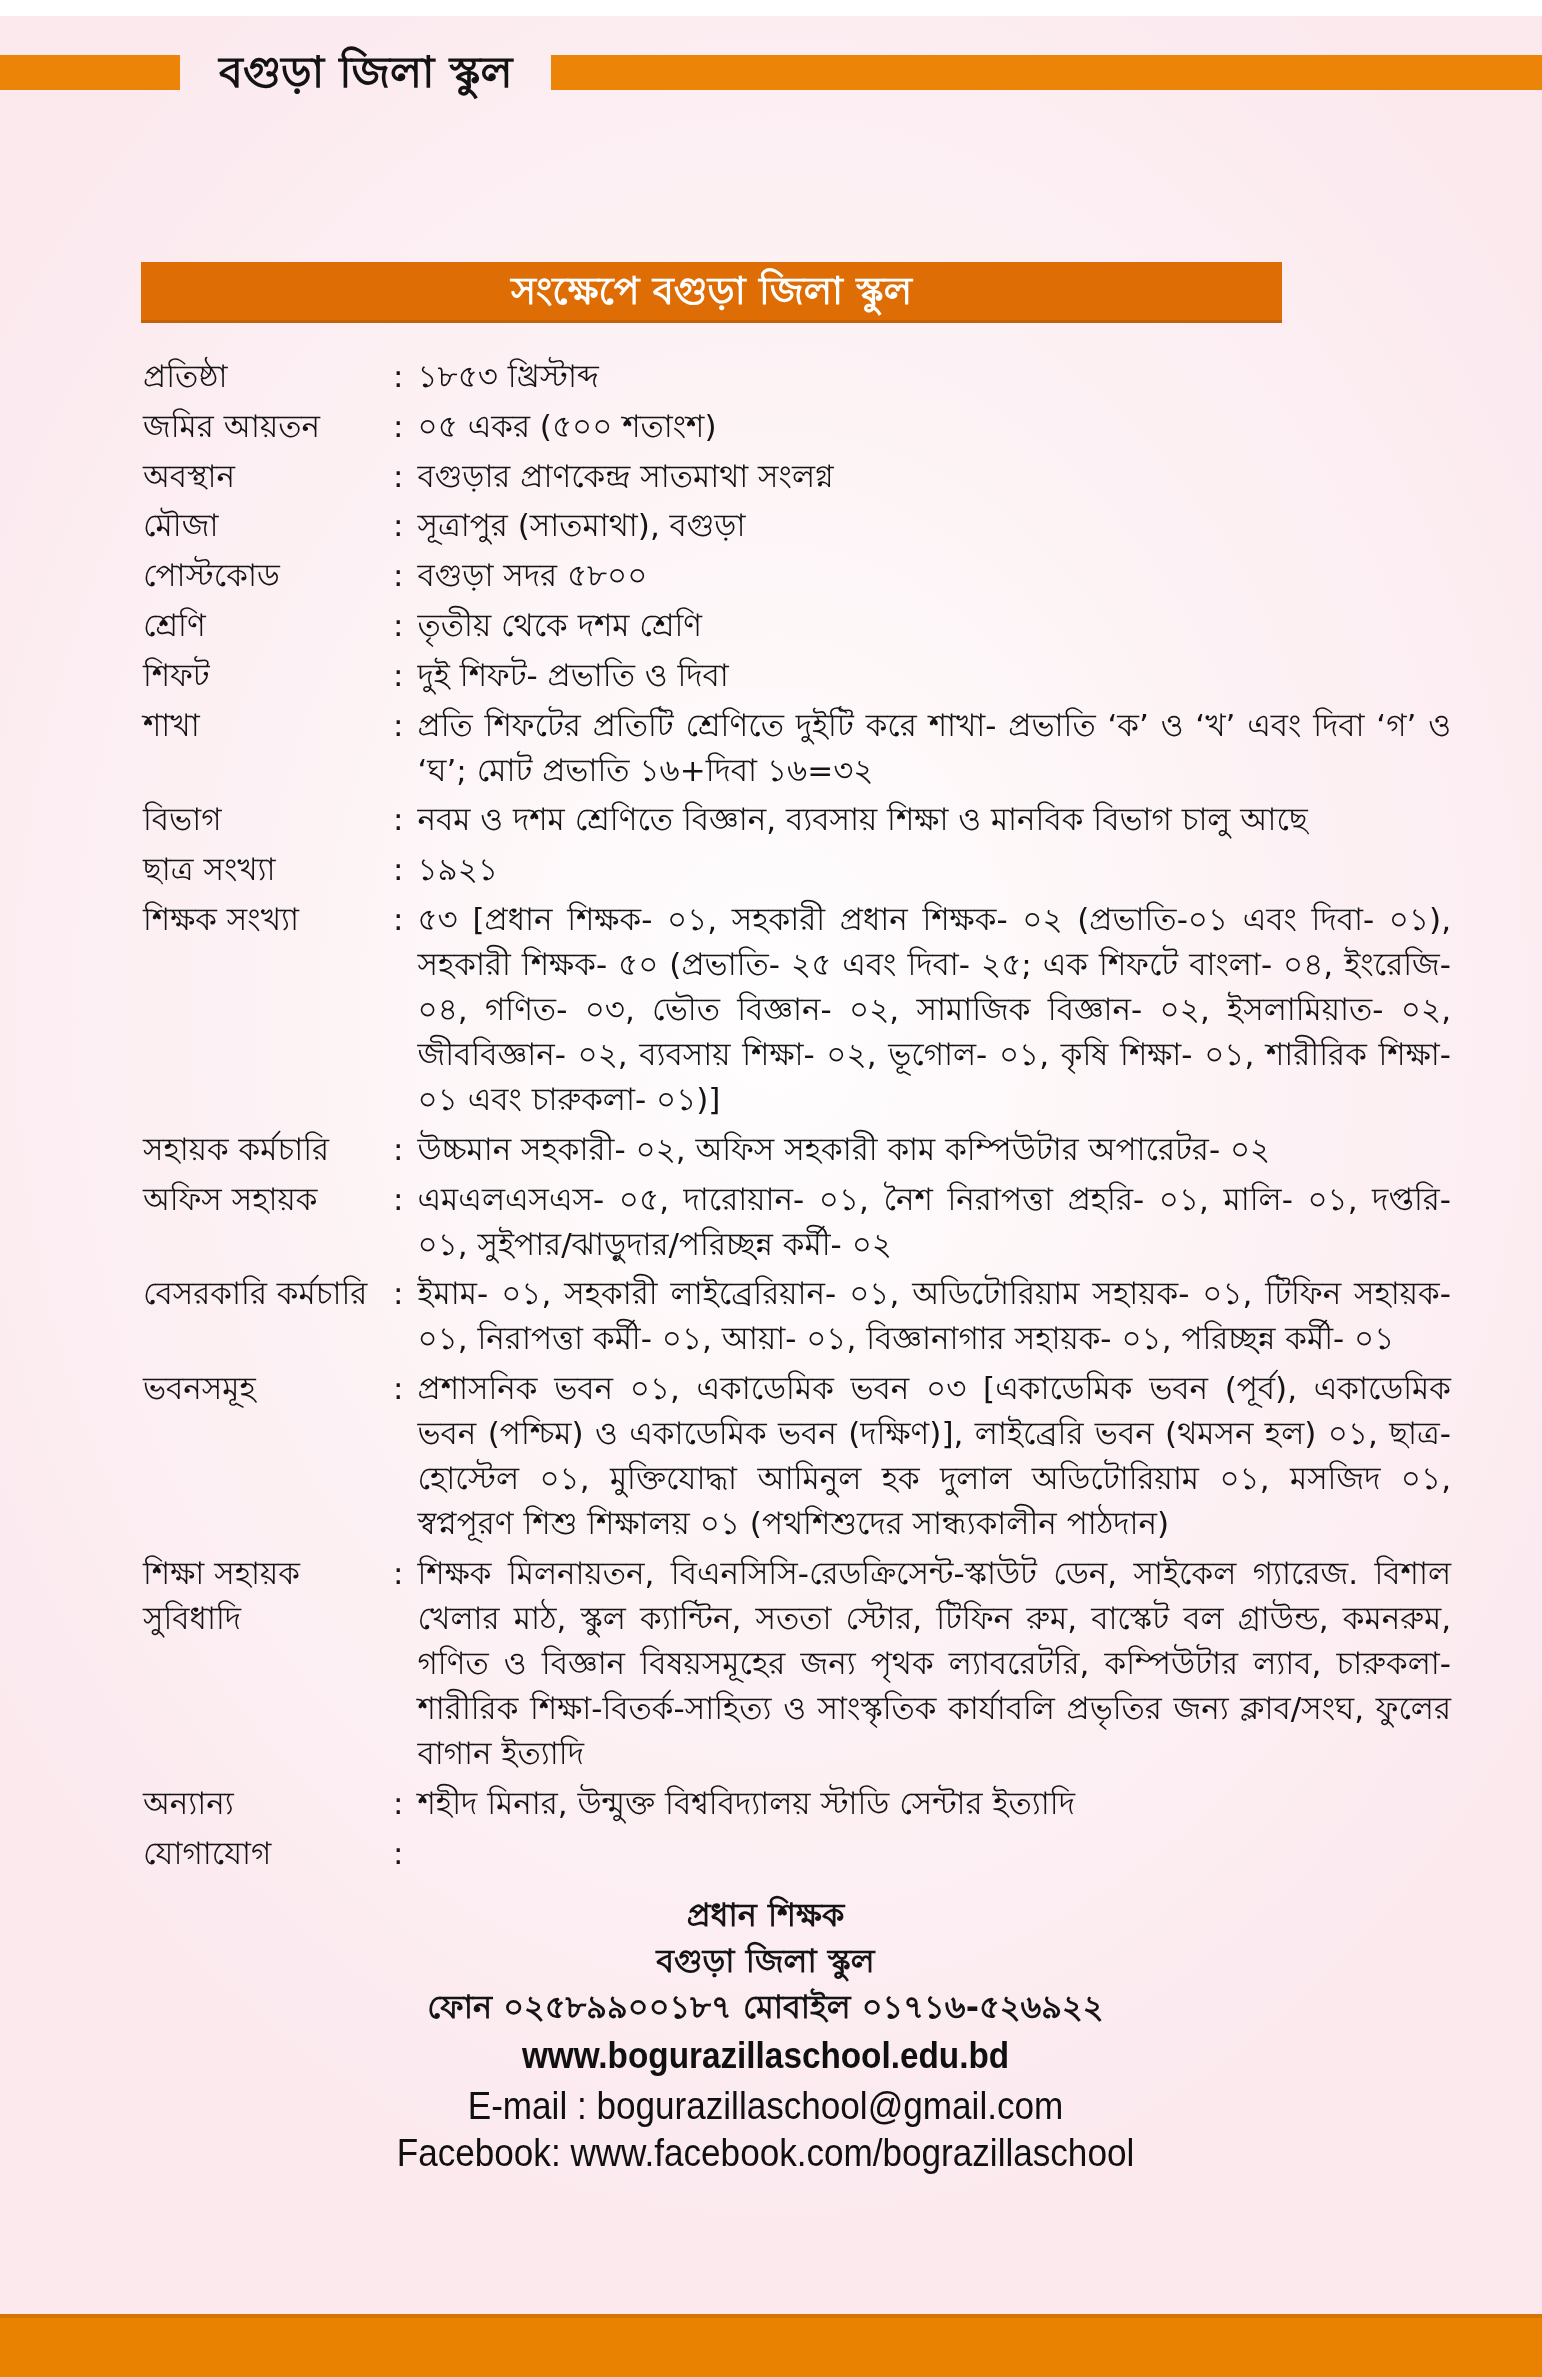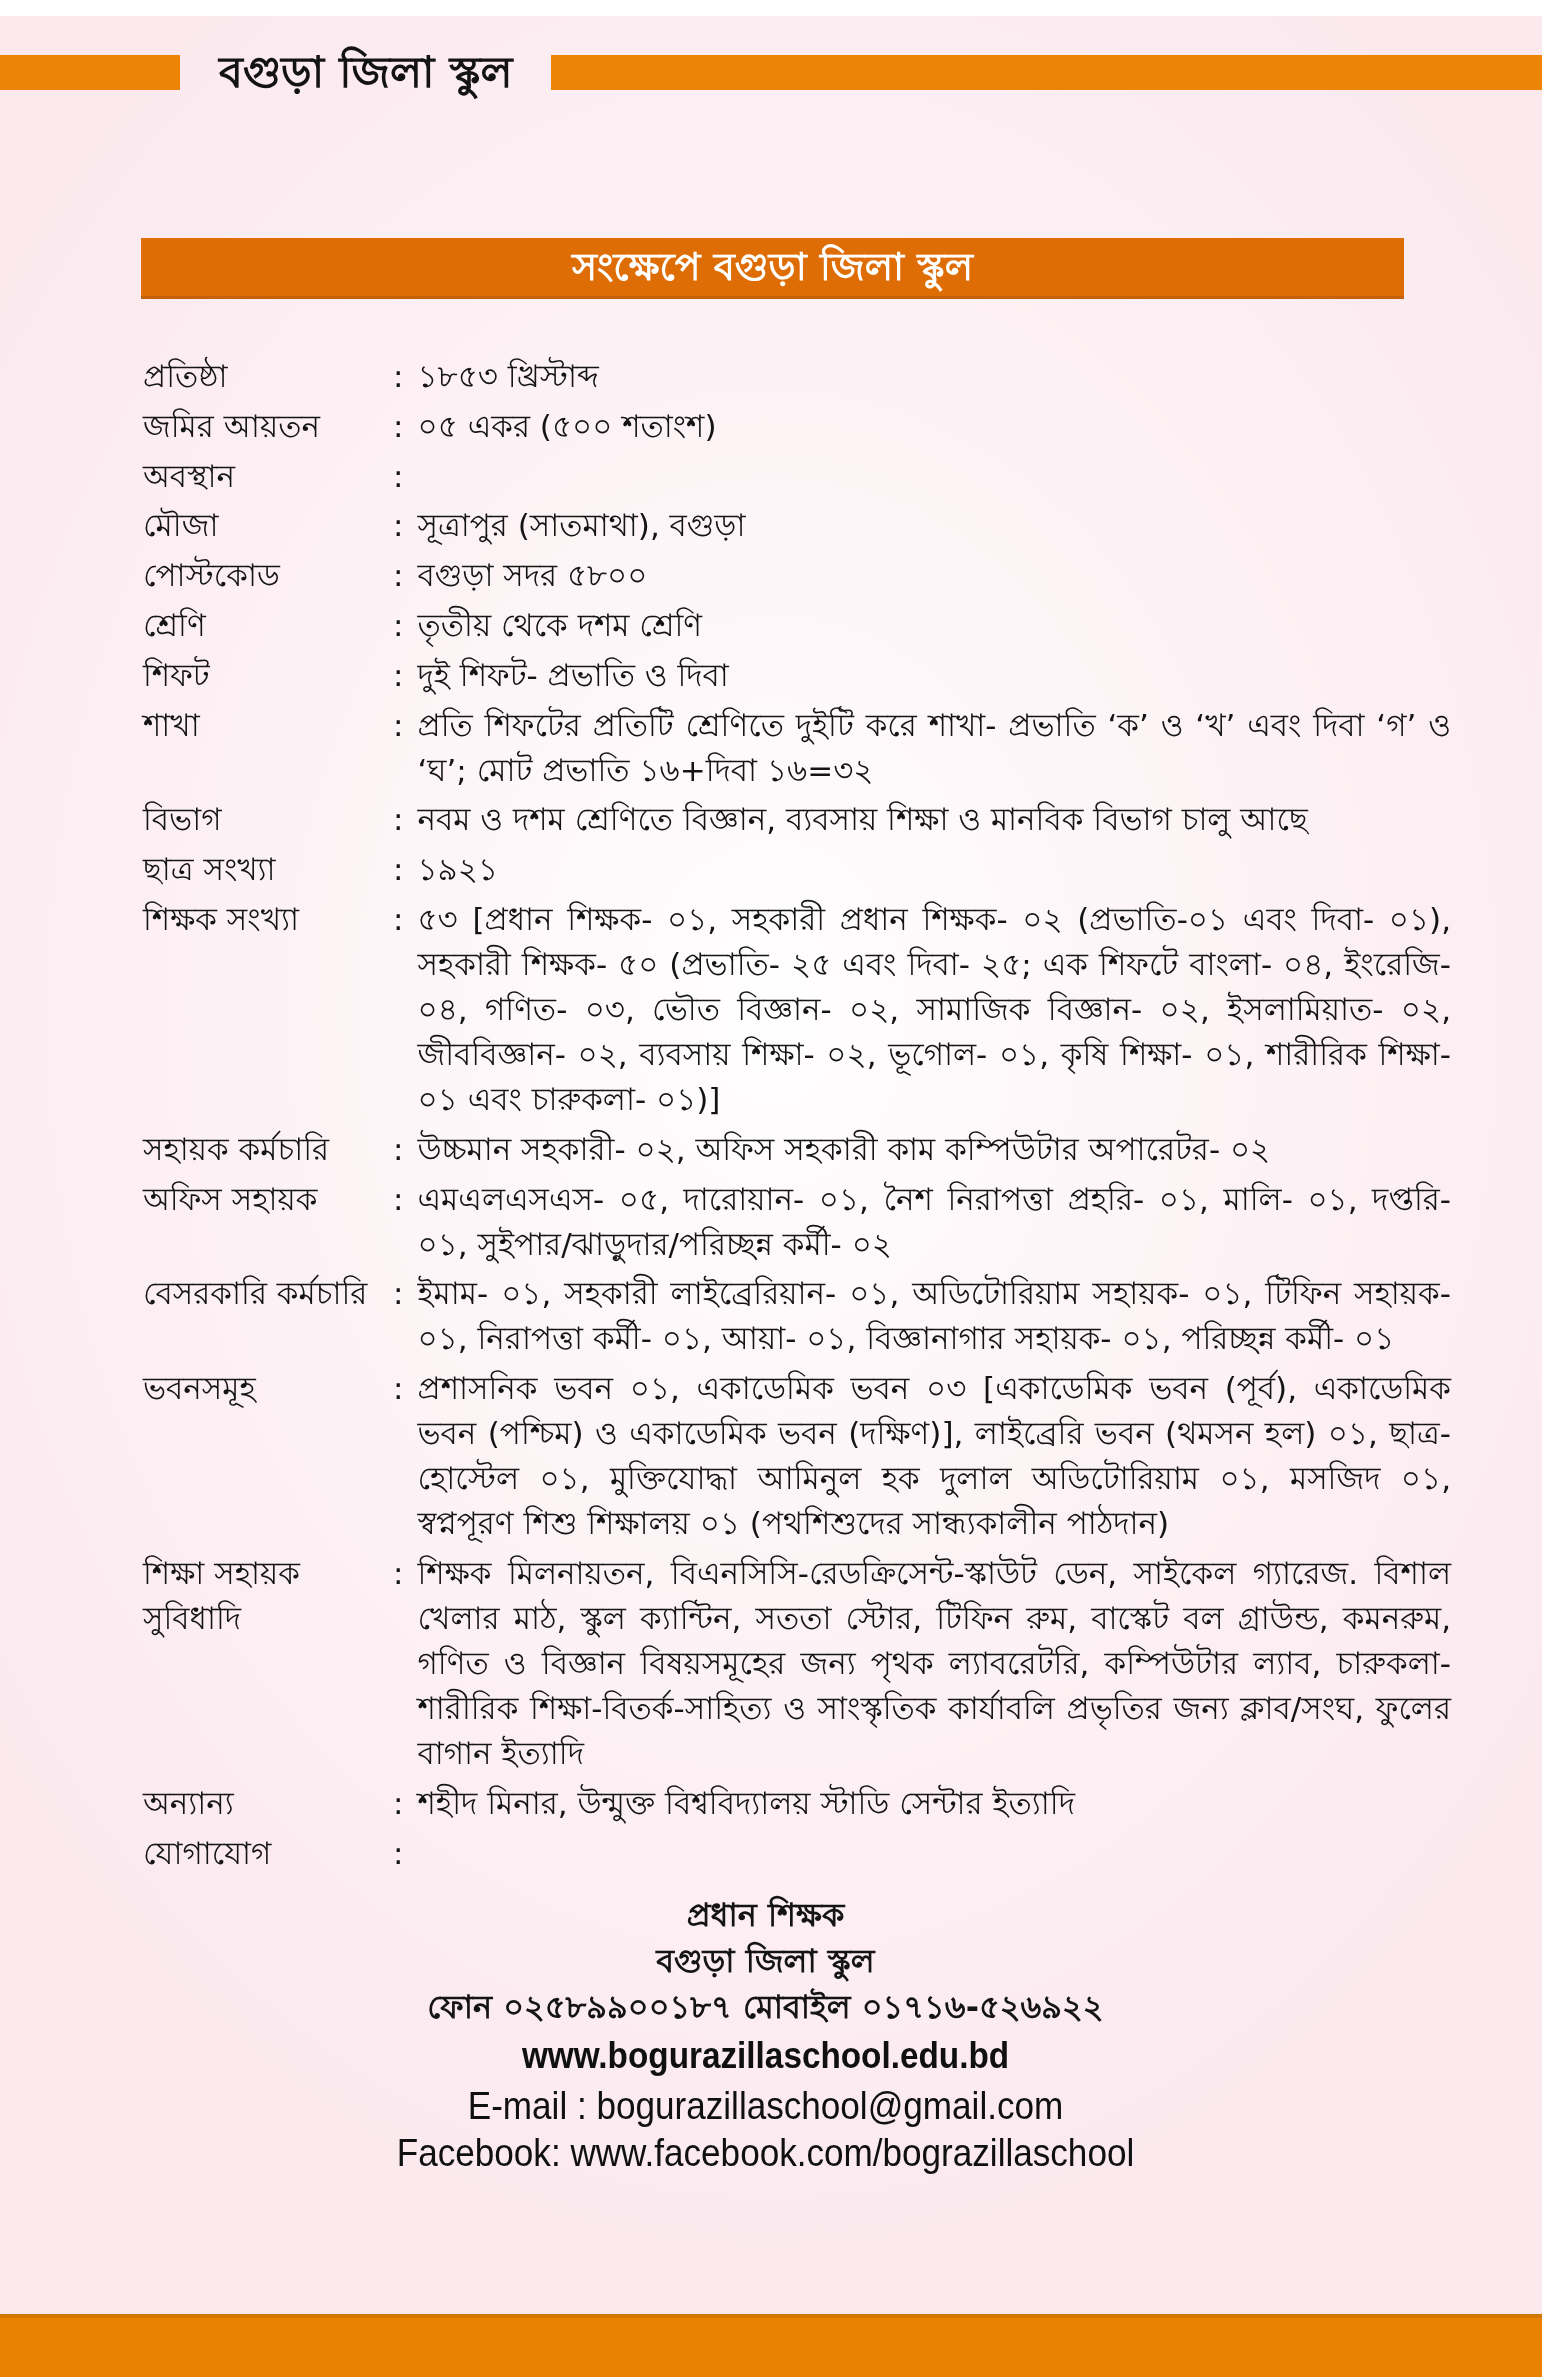--- a/index.html
+++ b/index.html
@@ -29,21 +29,21 @@
   .top-bar.right { flex: 1; }
   .school-title {
     margin: 0 39px;
     font-size: 43px; font-weight: 700; line-height: 35px;
     white-space: nowrap; color: #131313;
     font-family: "DejaVu Sans", sans-serif;
   }
 
   
   .banner {
-    position: absolute; top: 222px; left: 141px; width: 1263px; height: 58px;
+    position: absolute; top: 246px; left: 141px; width: 1141px; height: 58px;
     background: #de6d05;
     border-bottom: 3.4px solid #c4620a;
     display: flex; align-items: center; justify-content: center;
   }
   .banner span {
     color: #ffffff; font-size: 38px; font-weight: 700; line-height: 58px;
     white-space: nowrap;
   }
 
   
@@ -106,20 +106,21 @@
 
     <div class="row">
       <div class="label">জমির আয়তন</div>
       <div class="colon">:</div>
       <div class="value">০৫ একর (৫০০ শতাংশ)</div>
     </div>
 
     <div class="row">
       <div class="label">অবস্থান</div>
       <div class="colon">:</div>
+      <div class="value">বগুড়ার প্রাণকেন্দ্র সাতমাথা সংলগ্ন</div>
     </div>
 
     <div class="row">
       <div class="label">মৌজা</div>
       <div class="colon">:</div>
       <div class="value">সূত্রাপুর (সাতমাথা), বগুড়া</div>
     </div>
 
     <div class="row">
       <div class="label">পোস্টকোড</div>

